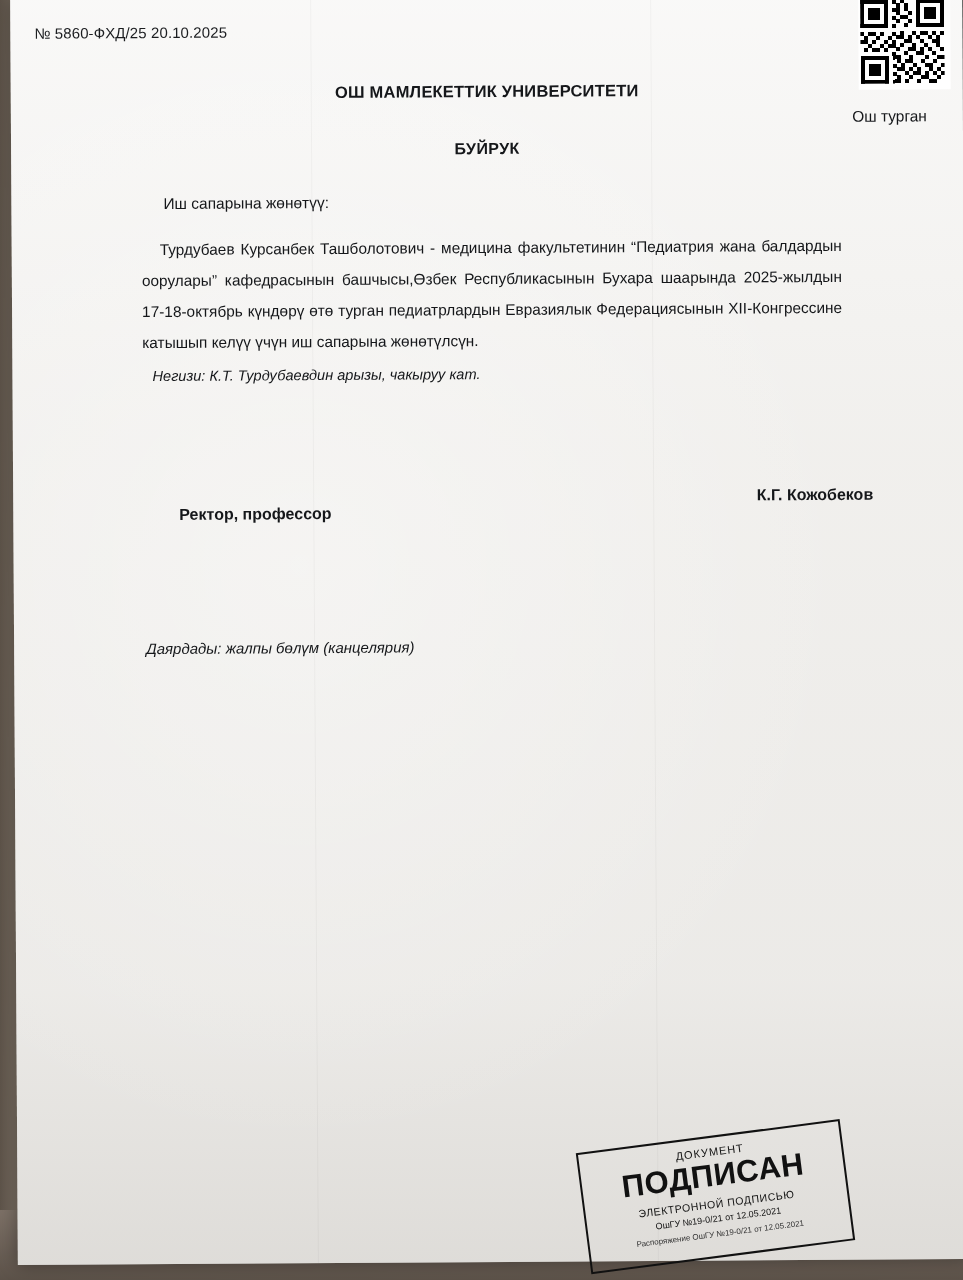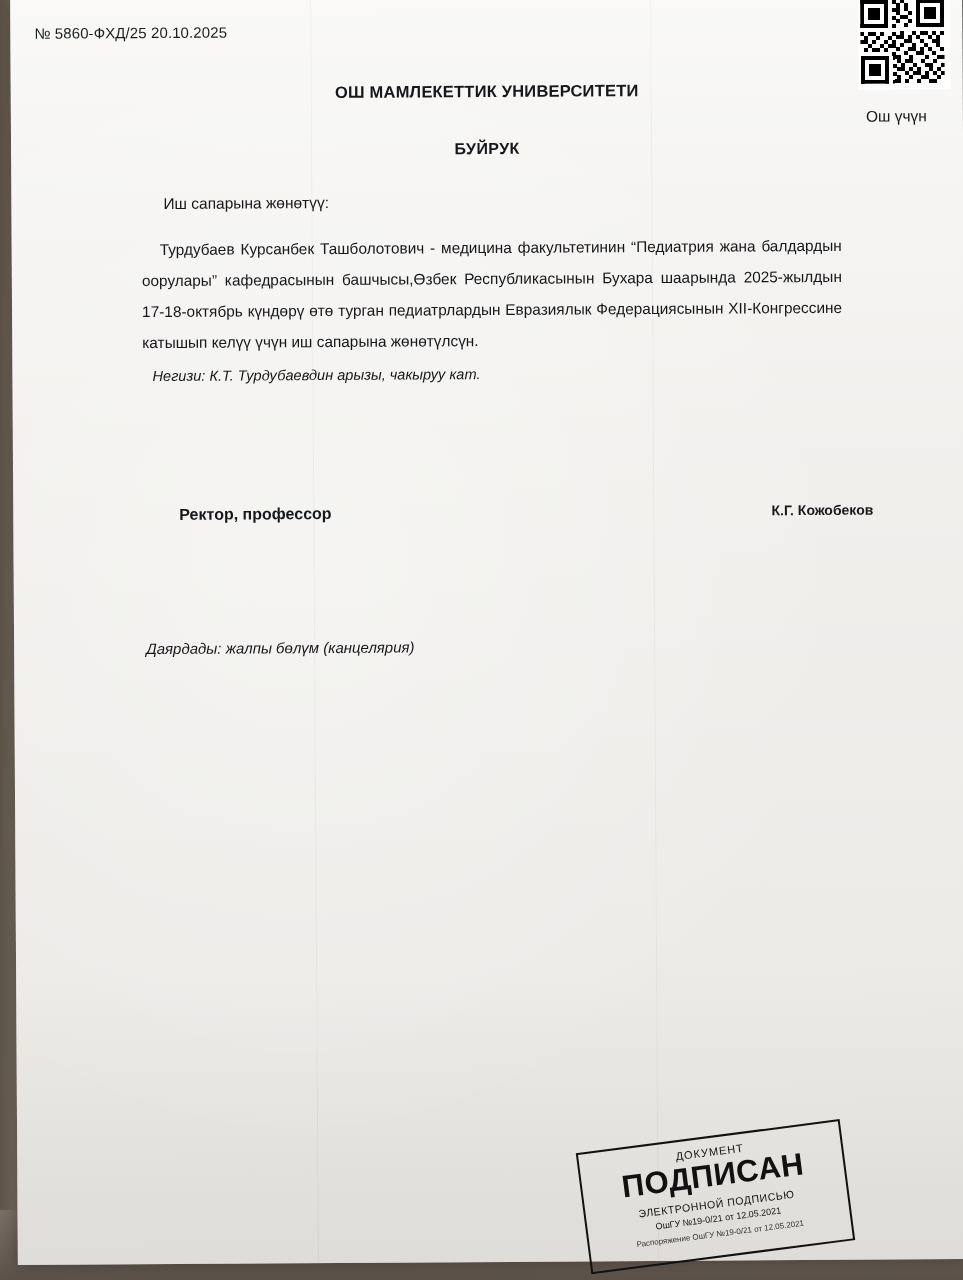--- a/index.html
+++ b/index.html
@@ -135,22 +135,22 @@
   .sign-title {
     position: absolute;
     left: 166px;
     top: 510px;
     font-size: 16px;
     font-weight: bold;
   }
   .sign-name {
     position: absolute;
     right: 92px;
-    top: 510px;
-    font-size: 14px;
+    top: 494px;
+    font-size: 16px;
     font-weight: bold;
   }
   .prepared {
     position: absolute;
     left: 132px;
     top: 644px;
     font-size: 15px;
     font-style: italic;
   }
   
@@ -342,21 +342,21 @@
               <rect x="19" y="19" width="1" height="1"></rect>
             <rect x="8" y="20" width="2" height="1"></rect>
               <rect x="11" y="20" width="1" height="1"></rect>
             <rect x="14" y="20" width="1" height="1"></rect>
               <rect x="17" y="20" width="2" height="1"></rect>
           </g>
         </svg>
       </div>
 
       <div class="org-title">ОШ МАМЛЕКЕТТИК УНИВЕРСИТЕТИ</div>
-      <div class="city">Ош үчүн</div>
+      <div class="city">Ош турган</div>
       <div class="doc-type">БУЙРУК</div>
       <div class="subject">Иш сапарына жөнөтүү:</div>
       <div class="body-par">Турдубаев Курсанбек Ташболотович - медицина факультетинин “Педиатрия жана балдардын оорулары” кафедрасынын башчысы,Өзбек Республикасынын Бухара шаарында 2025-жылдын 17-18-октябрь күндөрү өтө турган педиатрлардын Евразиялык Федерациясынын XII-Конгрессине катышып келүү үчүн иш сапарына жөнөтүлсүн.</div>
       <div class="basis">Негизи: К.Т. Турдубаевдин арызы, чакыруу кат.</div>
       <div class="sign-title">Ректор, профессор</div>
       <div class="sign-name">К.Г. Кожобеков</div>
       <div class="prepared">Даярдады: жалпы бөлүм (канцелярия)</div>
 
       <div class="stamp">
         <div class="stamp-inner">

